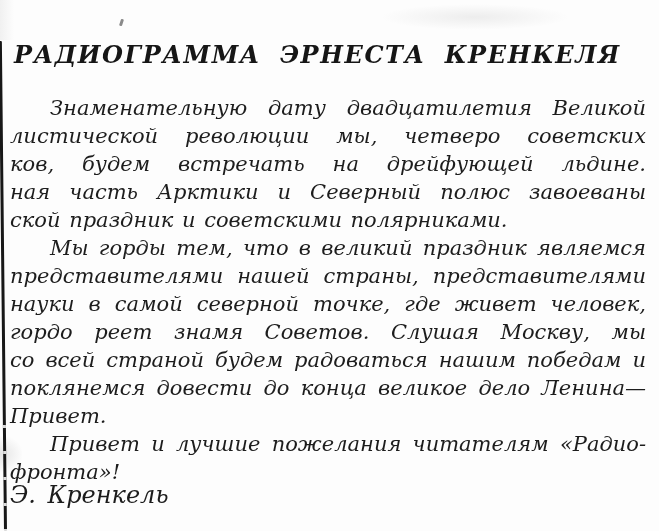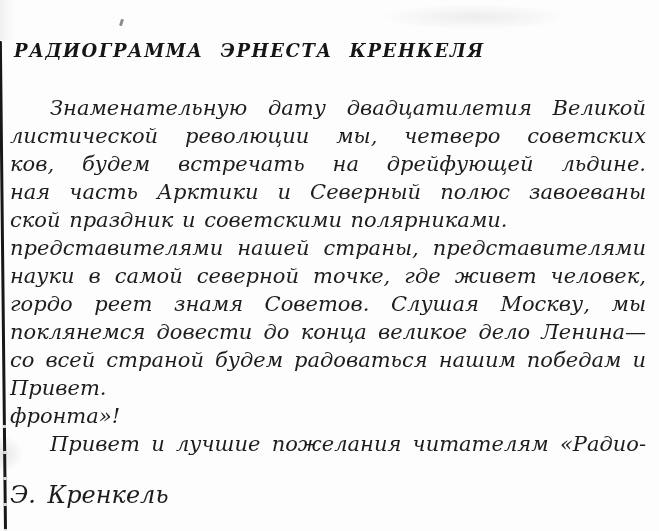--- a/index.html
+++ b/index.html
@@ -32,21 +32,21 @@
       to bottom,
       rgba(253,253,253,0) 0 14px,
       rgba(253,253,253,.85) 14px 17px,
       rgba(253,253,253,0) 17px 26px
     );
   }
   .title {
     position: absolute;
     left: 14px; top: 40px;
     width: 620px;
-    font-size: 18px;
+    font-size: 24px;
     font-weight: bold;
     font-style: italic;
     letter-spacing: 1.6px;
     word-spacing: 9px;
     color: #161616;
     white-space: nowrap;
   }
   .body-text {
     position: absolute;
     left: 10px; top: 94px;
@@ -117,25 +117,26 @@
   <div class="edge-rule"></div>
 
   <div class="title">РАДИОГРАММА ЭРНЕСТА КРЕНКЕЛЯ</div>
 
   <div class="body-text">
     <div class="line just ind">Знаменательную дату двадцатилетия Великой социа-</div>
     <div class="line just">листической революции мы, четверо советских полярни-</div>
     <div class="line just">ков, будем встречать на дрейфующей льдине. Централь-</div>
     <div class="line just">ная часть Арктики и Северный полюс завоеваны совет-</div>
     <div class="line">ской праздник и советскими полярниками.</div>
+    <div class="line just ind">Мы горды тем, что в великий праздник являемся</div>
     <div class="line just">представителями нашей страны, представителями нашей</div>
     <div class="line just">науки в самой северной точке, где живет человек, где</div>
     <div class="line just">гордо реет знамя Советов. Слушая Москву, мы вместе</div>
+    <div class="line just">со всей страной будем радоваться нашим победам и</div>
     <div class="line just">поклянемся довести до конца великое дело Ленина—</div>
-    <div class="line just">со всей страной будем радоваться нашим победам и</div>
     <div class="line">Привет.</div>
+    <div class="line just ind">Привет и лучшие пожелания читателям «Радио-</div>
     <div class="line">фронта»!</div>
-    <div class="line just ind">Привет и лучшие пожелания читателям «Радио-</div>
   </div>
 
   <div class="signature">Э. Кренкель</div>
 
 </div>
 
 </body></html>

